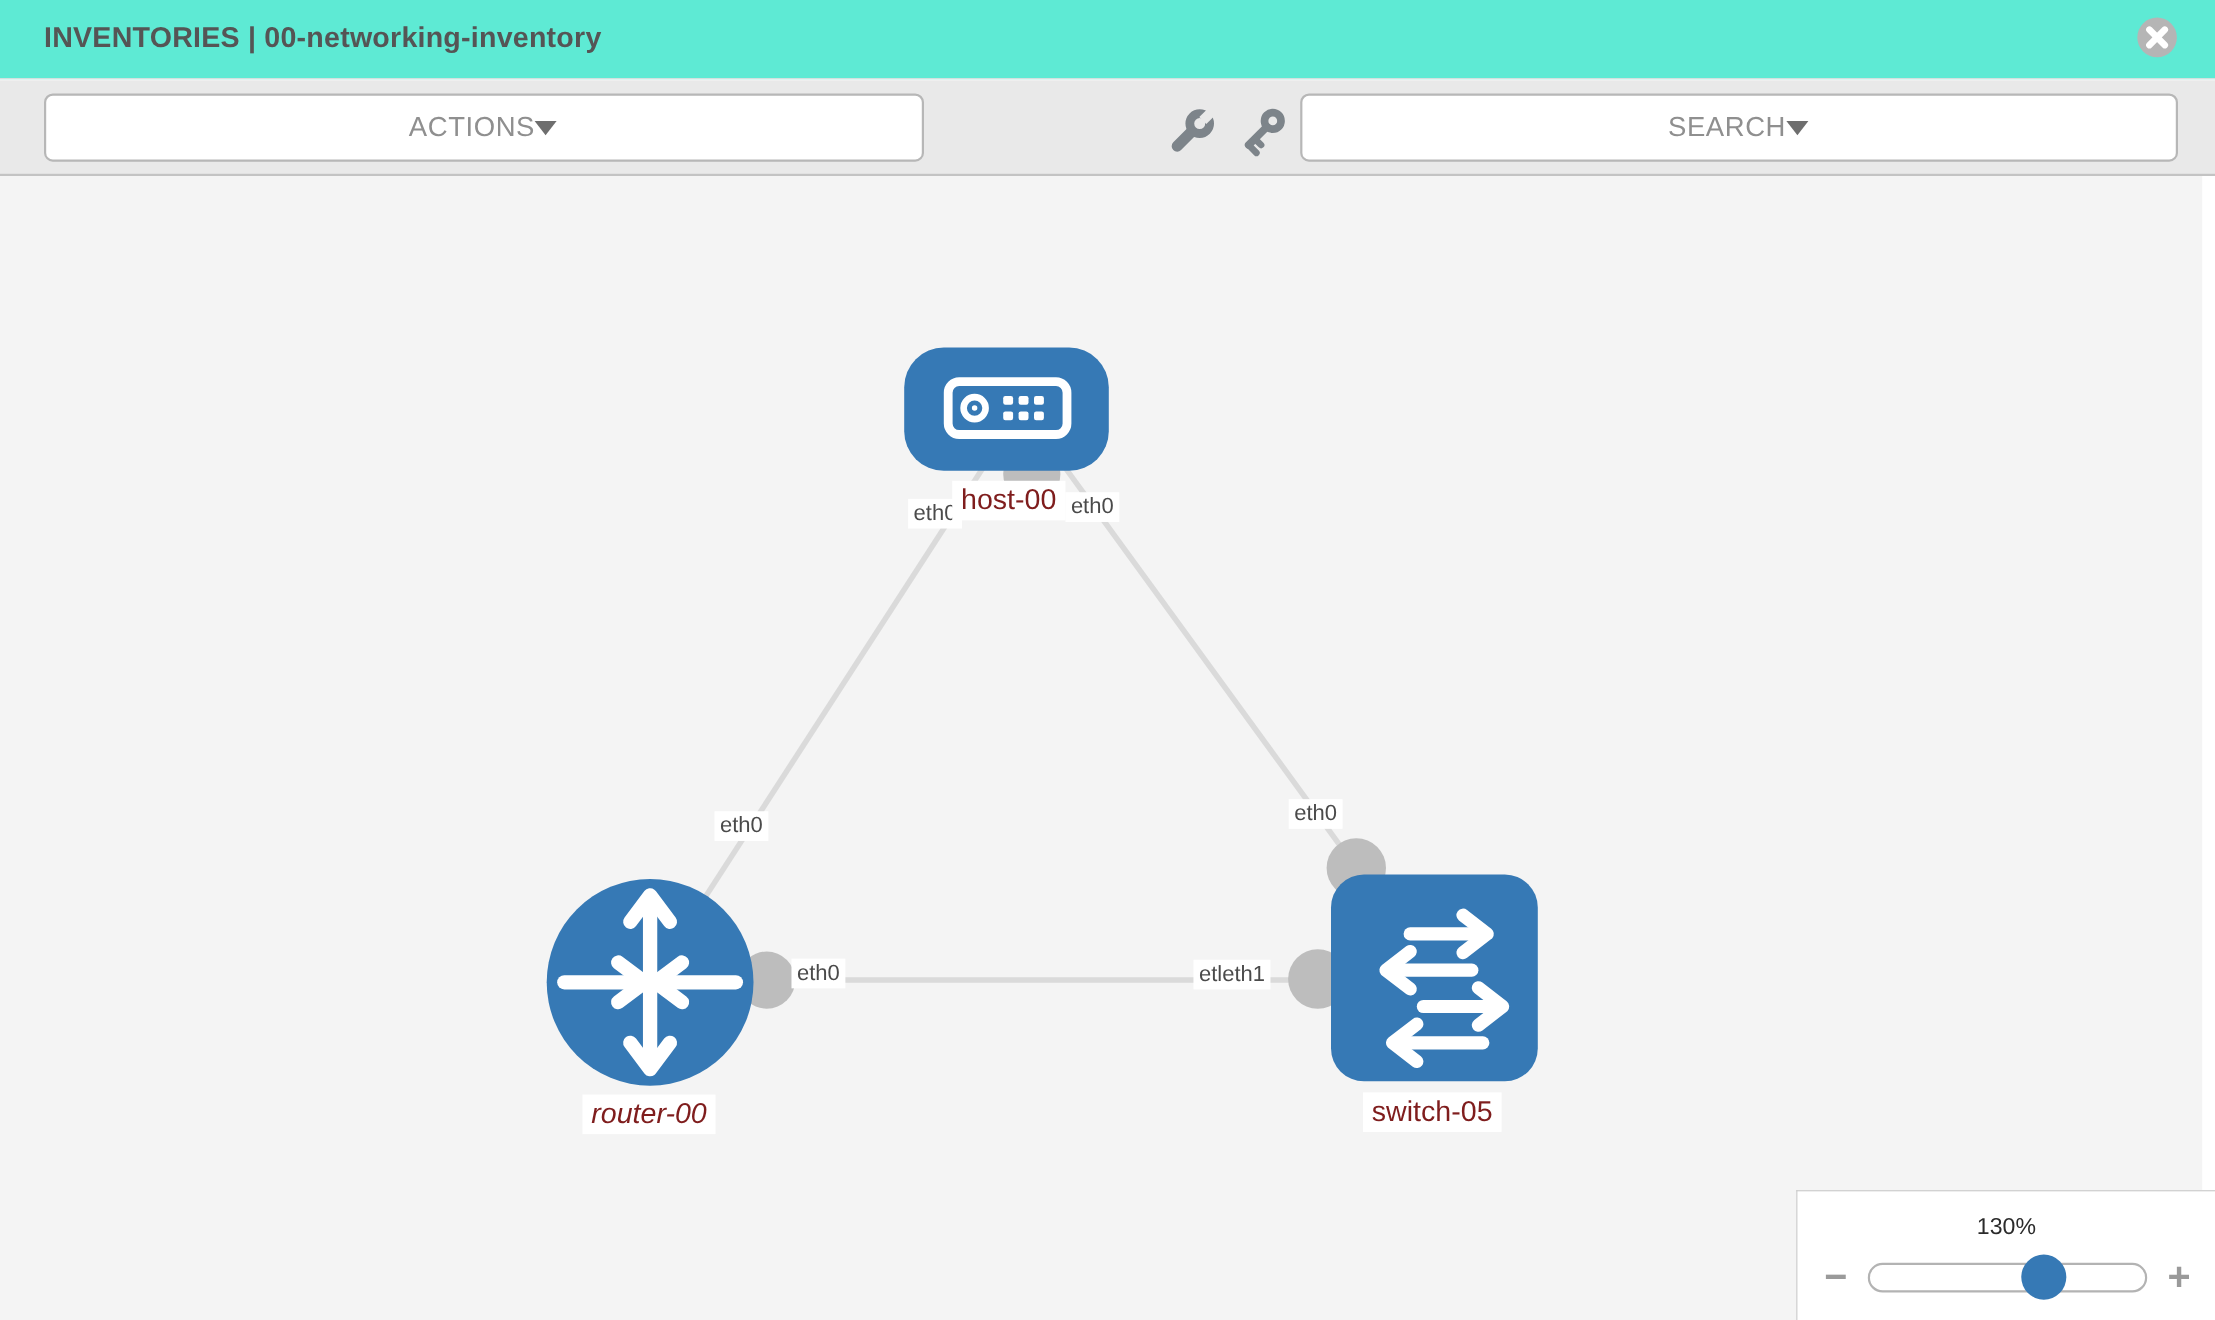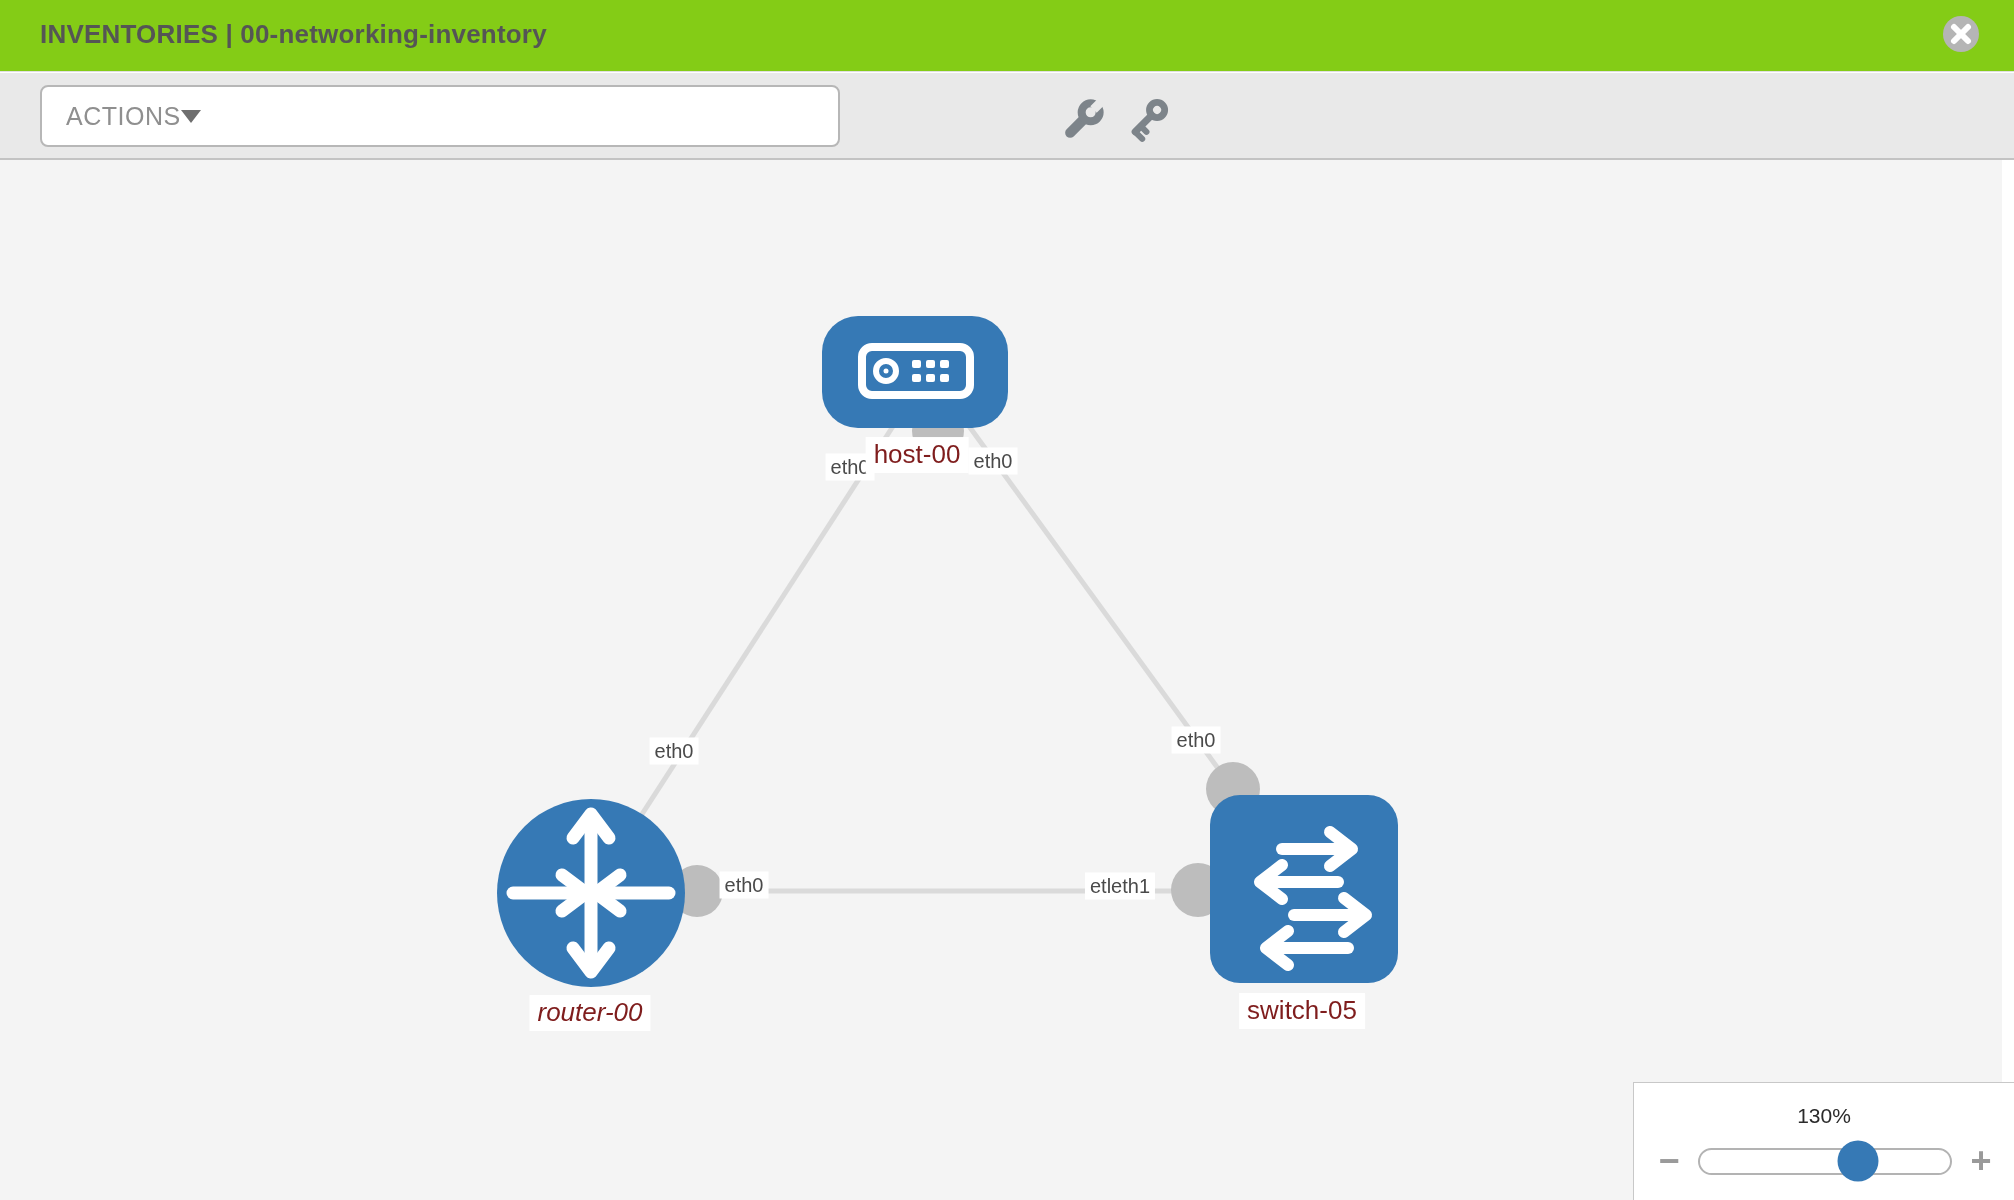--- a/index.html
+++ b/index.html
@@ -1,32 +1,32 @@
 <!DOCTYPE html>
 <html><head>
 <meta charset="utf-8">
 <style>
   * { margin:0; padding:0; box-sizing:border-box; }
   html,body { width:2014px; height:1200px; overflow:hidden;
               font-family:"Liberation Sans","DejaVu Sans",sans-serif; background:#ffffff; }
 
   
   .page-header { position:absolute; left:0; top:0; width:2014px; height:72px;
-                 background:#84cc16; border-bottom:1px solid #e0e0e0; }
+                 background:#5eead4; border-bottom:1px solid #e0e0e0; }
   .page-title  { position:absolute; left:40px; top:19px; font-size:26px; font-weight:bold;
                  color:#555555; letter-spacing:.2px; }
   .close-btn   { position:absolute; right:33px; top:14px; width:40px; height:40px;
                  cursor:pointer; }
 
   
   .toolbar { position:absolute; left:0; top:73px; width:2014px; height:87px;
              background:#e9e9e9; border-bottom:2px solid #c3c3c3; }
   .select-box { position:absolute; top:12px; height:62px; background:#ffffff;
                 border:2px solid #b7b7b7; border-radius:8px; display:flex;
-                align-items:center; justify-content:flex-start;
+                align-items:center; justify-content:center;
                 padding:0 26px 0 24px; cursor:pointer; }
   .select-box .sel-label { font-size:25px; color:#8f8f8f; letter-spacing:.5px; }
   .caret { width:0; height:0; border-left:10px solid transparent;
            border-right:10px solid transparent; border-top:13px solid #6e6e6e; }
   #actions-box { left:40px;  width:800px; }
   #search-box  { left:1182px; width:798px; }
   .tool-icon { position:absolute; top:24px; width:46px; height:46px; cursor:pointer; }
   #wrench-icon { left:1062px; }
   #key-icon    { left:1130px; }
 
@@ -85,20 +85,24 @@
 
   <svg class="tool-icon" id="key-icon" viewBox="0 0 46 46">
     <g transform="translate(20,20) rotate(45)" stroke="#7d848a" fill="none" stroke-linecap="round">
       <circle cx="0" cy="-10" r="7.5" stroke-width="7"></circle>
       <line x1="0" y1="-2" x2="0" y2="21" stroke-width="7"></line>
       <line x1="0" y1="13" x2="8" y2="13" stroke-width="6"></line>
       <line x1="0" y1="21" x2="10" y2="21" stroke-width="6"></line>
     </g>
   </svg>
 
+  <div class="select-box" id="search-box">
+    <span class="sel-label">SEARCH</span>
+    <span class="caret"></span>
+  </div>
 </div>
 
 <div class="canvas">
 
   <svg class="topo" width="2014" height="1040" viewBox="0 160 2014 1040">
 
     <g stroke="#dadada" stroke-width="5">
       <line x1="591" y1="893" x2="910" y2="400"></line>
       <line x1="950" y1="400" x2="1233" y2="789"></line>
       <line x1="591" y1="891" x2="1300" y2="891"></line>

